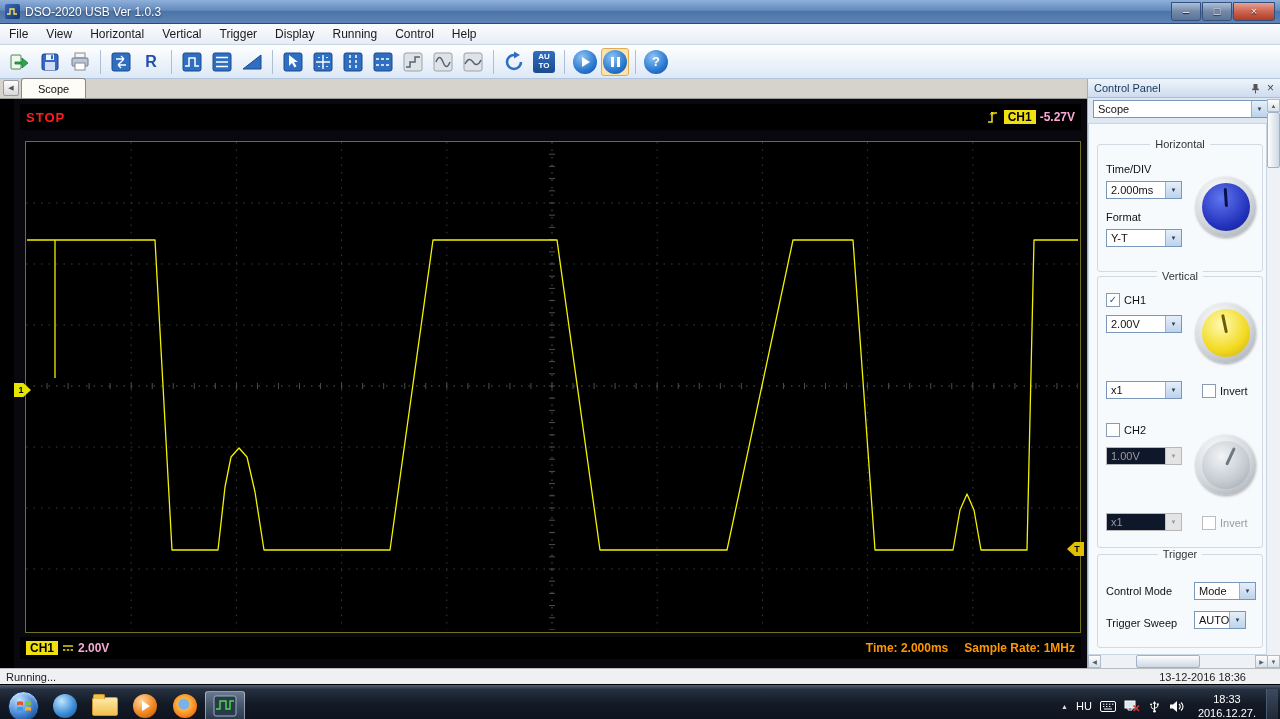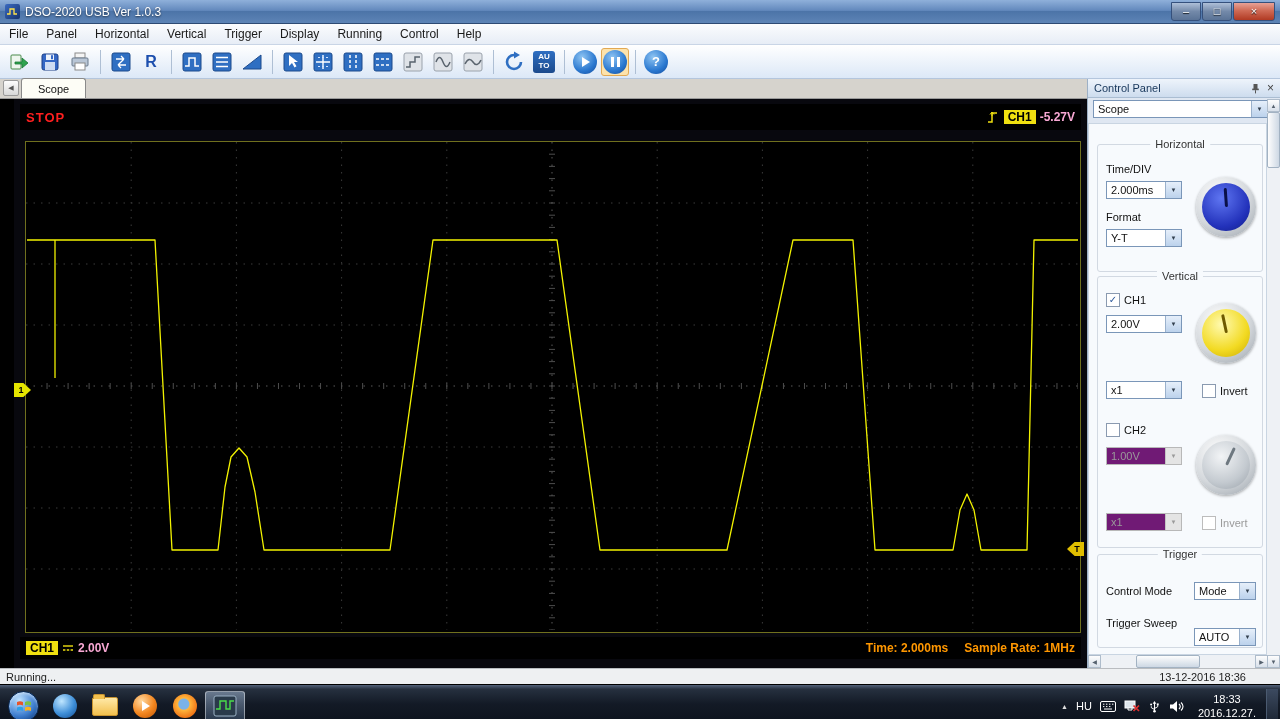--- a/index.html
+++ b/index.html
@@ -76,21 +76,21 @@
   #cp-header{position:absolute;left:0;top:0;right:0;height:19px;display:flex;align-items:center;
     background:linear-gradient(180deg,#eef4fb,#cddcee);border-bottom:1px solid #aabdd2;
     padding:0 6px;box-sizing:border-box;color:#17365a;font-size:11px}
   #cp-header .hdr-icons{margin-left:auto;display:flex;align-items:center;gap:7px;color:#444}
   #cp-content{position:absolute;left:0;top:44px;right:13px;bottom:13px;background:#f7fafd;border:1px solid #c9d5e2;box-sizing:border-box}
   .combo{position:absolute;height:18px;background:#fff;border:1px solid #7a96b8;box-sizing:border-box;
     display:flex;align-items:center;font-size:11px;color:#111}
   .combo .ctext{flex:1;padding-left:4px;white-space:nowrap;overflow:hidden}
   .combo .carrow{width:15px;height:100%;display:flex;align-items:center;justify-content:center;
     font-size:6px;color:#33404f;background:linear-gradient(180deg,#e6effa,#bcd2ec);border-left:1px solid #9ab1cc}
-  .combo.disabled{background:#701a75;border-color:#b8b8b8}
+  .combo.disabled{background:#0f172a;border-color:#b8b8b8}
   .combo.disabled .ctext{color:#9a9a9a}
   .combo.disabled .carrow{background:#e4e4e4;color:#9a9a9a;border-left-color:#c4c4c4}
   .group{position:absolute;border:1px solid #d2d9e2;border-radius:3px}
   .group-title{position:absolute;top:-7px;left:50%;transform:translateX(-50%);background:#f7fafd;
     padding:0 5px;font-size:11px;color:#333;white-space:nowrap}
   .cp-label{position:absolute;font-size:11px;color:#111;white-space:nowrap}
   .cb-row{position:absolute;display:flex;align-items:center;gap:4px;font-size:11px;color:#111}
   .cb-row.disabled{color:#9a9a9a}
   .cb{width:12px;height:12px;background:#fff;border:1px solid #8a9ab0;display:flex;align-items:center;
     justify-content:center;font-size:10px;color:#2b579a;line-height:1}
@@ -168,21 +168,21 @@
         <span>□</span>
       </div>
     <div class="win-btn close">
         <span>×</span>
       </div>
   </div>
 </div>
 
 <div id="menubar">
   <span class="menu-item">File</span>
-  <span class="menu-item">Panel</span>
+  <span class="menu-item">View</span>
   <span class="menu-item">Horizontal</span>
   <span class="menu-item">Vertical</span>
   <span class="menu-item">Trigger</span>
   <span class="menu-item">Display</span>
   <span class="menu-item">Running</span>
   <span class="menu-item">Control</span>
   <span class="menu-item">Help</span>
 </div>
 
 <div id="toolbar">
@@ -558,21 +558,21 @@
     </div>
 
     <div class="group" style="left:8px;top:430px;width:164px;height:92px">
       <span class="group-title">Trigger</span>
       <span class="cp-label" style="left:8px;top:30px">Control Mode</span>
       <div class="combo" style="left:96px;top:27px;width:62px">
         <span class="ctext">Mode</span>
         <span class="carrow">▼</span>
       </div>
       <span class="cp-label" style="left:8px;top:62px">Trigger Sweep</span>
-      <div class="combo" style="left:96px;top:73px;width:62px">
+      <div class="combo" style="left:96px;top:56px;width:52px">
         <span class="ctext">AUTO</span>
         <span class="carrow">▼</span>
       </div>
     </div>
   </div>
 
   <div id="cp-hscroll">
     <div class="sb-btn" style="left:0">
         <span>◀</span>
       </div>

